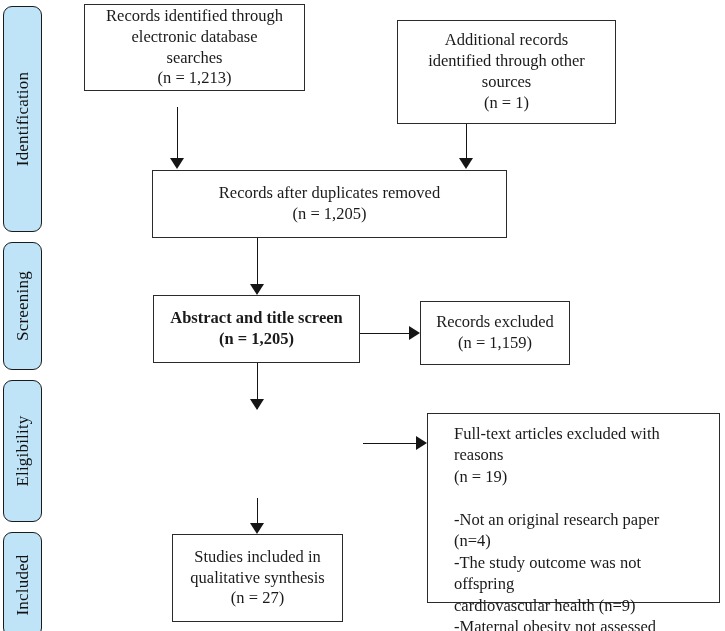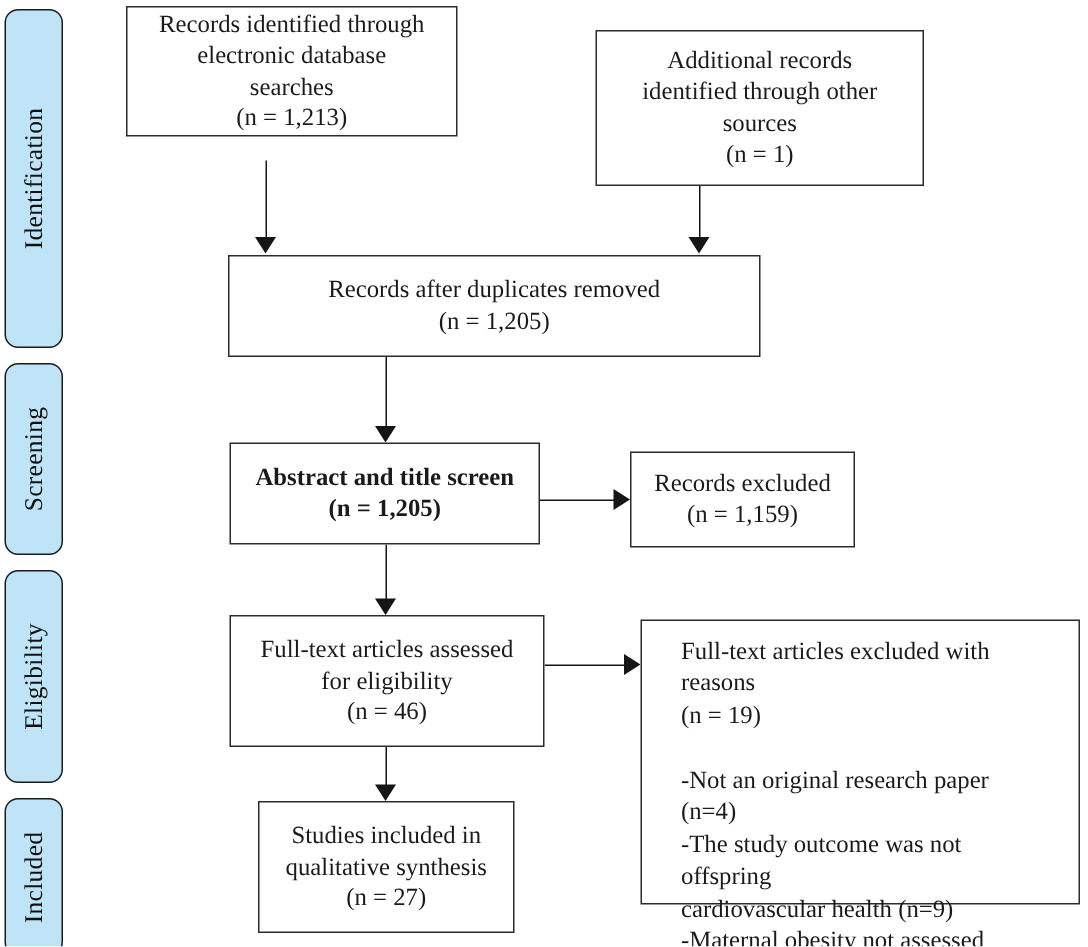--- a/index.html
+++ b/index.html
@@ -161,25 +161,20 @@
   <div class="flow-box" style="left:153px; top:295px; width:207px; height:68px;font-weight:bold;">
     <span class="box-text">Abstract and title screen
 (n = 1,205)</span>
   </div>
 
   <div class="flow-box" style="left:420px; top:301px; width:150px; height:64px;">
     <span class="box-text">Records excluded
 (n = 1,159)</span>
   </div>
 
-  <div class="flow-box" style="left:153px; top:410px; width:210px; height:88px;">
-    <span class="box-text">Full-text articles assessed
-for eligibility
-(n = 46)</span>
-  </div>
 
   <div class="flow-box left-align" style="left:427px; top:413px; width:293px; height:190px;">
     <span class="box-text">Full-text articles excluded with
 reasons
 (n = 19)
 
 -Not an original research paper (n=4)
 -The study outcome was not offspring
 cardiovascular health (n=9)
 -Maternal obesity not assessed (n=6)</span>

